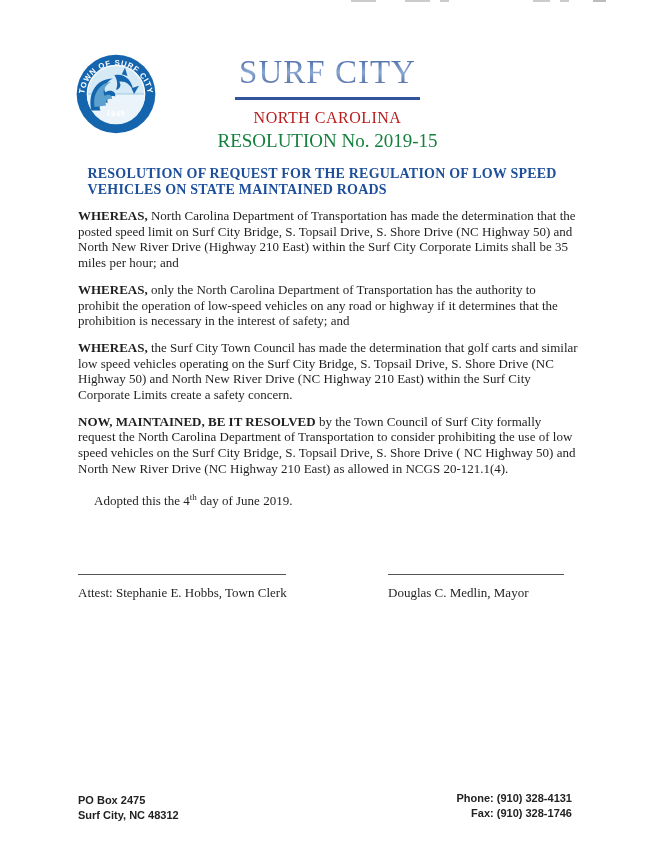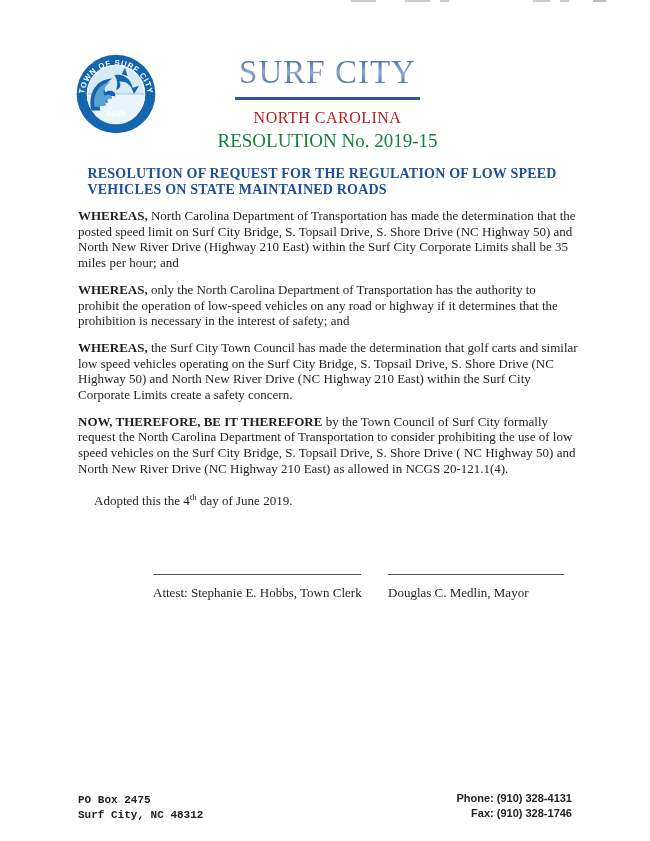--- a/index.html
+++ b/index.html
@@ -31,30 +31,30 @@
     font-size:14px;line-height:16px;font-weight:bold;color:#1d4f9b;
     text-align:left;letter-spacing:.2px;
   }
 
   .bodytext{margin:10px 72px 0 78px;}
   .para{font-size:13px;line-height:15.7px;margin:0 0 11px 0;}
   .para b{font-weight:bold;}
   .adopted{font-size:13px;line-height:15.7px;margin:16px 0 0 16px;}
   .adopted sup{font-size:9px;line-height:0;}
 
-  .sig-row{display:flex;justify-content:flex-end;margin:66px 86px 0 78px;gap:27px;}
+  .sig-row{display:flex;justify-content:space-between;margin:66px 86px 0 78px;gap:27px;}
   .sig-col{display:flex;flex-direction:column;}
   .sig-col.left{width:208px;}
   .sig-col.right{width:176px;}
   .sig-line{border-top:1.5px solid #555;height:0;width:100%;}
   .sig-label{margin-top:10px;font-size:13px;white-space:nowrap;}
 
   .footer-left{
     position:absolute;left:78px;bottom:18px;
-    font-family:Liberation Mono, monospace;font-weight:bold;
+    font-family:Liberation Sans, sans-serif;font-weight:bold;
     font-size:11px;line-height:15px;color:#222;
   }
   .footer-right{
     position:absolute;right:78px;bottom:20px;text-align:right;
     font-family:"Liberation Sans", sans-serif;font-weight:bold;
     font-size:11px;line-height:15px;color:#222;
   }
 </style>
 </head>
 <body>
@@ -105,21 +105,21 @@
         <div>RESOLUTION OF REQUEST FOR THE REGULATION OF LOW SPEED</div>
         <div>VEHICLES ON STATE MAINTAINED ROADS</div>
       </div>
     </div>
   </div>
 
   <div class="bodytext">
     <p class="para"><b>WHEREAS,</b><span> North Carolina Department of Transportation has made the determination that the posted speed limit on Surf City Bridge, S. Topsail Drive, S. Shore Drive (NC Highway 50) and North New River Drive (Highway 210 East) within the Surf City Corporate Limits shall be 35 miles per hour; and</span></p>
     <p class="para"><b>WHEREAS,</b><span> only the North Carolina Department of Transportation has the authority to prohibit the operation of low-speed vehicles on any road or highway if it determines that the prohibition is necessary in the interest of safety; and</span></p>
     <p class="para"><b>WHEREAS,</b><span> the Surf City Town Council has made the determination that golf carts and similar low speed vehicles operating on the Surf City Bridge, S. Topsail Drive, S. Shore Drive (NC Highway 50) and North New River Drive (NC Highway 210 East) within the Surf City Corporate Limits create a safety concern.</span></p>
-    <p class="para"><b>NOW, THEREFORE, BE IT THEREFORE</b><span> by the Town Council of Surf City formally request the North Carolina Department of Transportation to consider prohibiting the use of low speed vehicles on the Surf City Bridge, S. Topsail Drive, S. Shore Drive ( NC Highway 50) and North New River Drive (NC Highway 210 East) as allowed in NCGS 20-121.1(4).</span></p>
+    <p class="para"><b>NOW, MAINTAINED, BE IT RESOLVED</b><span> by the Town Council of Surf City formally request the North Carolina Department of Transportation to consider prohibiting the use of low speed vehicles on the Surf City Bridge, S. Topsail Drive, S. Shore Drive ( NC Highway 50) and North New River Drive (NC Highway 210 East) as allowed in NCGS 20-121.1(4).</span></p>
     <p class="adopted"><span>Adopted this the 4</span><sup>th</sup><span> day of June 2019.</span></p>
   </div>
 
   <div class="sig-row">
     <div class="sig-col left">
       <div class="sig-line"></div>
       <div class="sig-label">Attest: Stephanie E. Hobbs, Town Clerk</div>
     </div>
     <div class="sig-col right">
       <div class="sig-line"></div>

